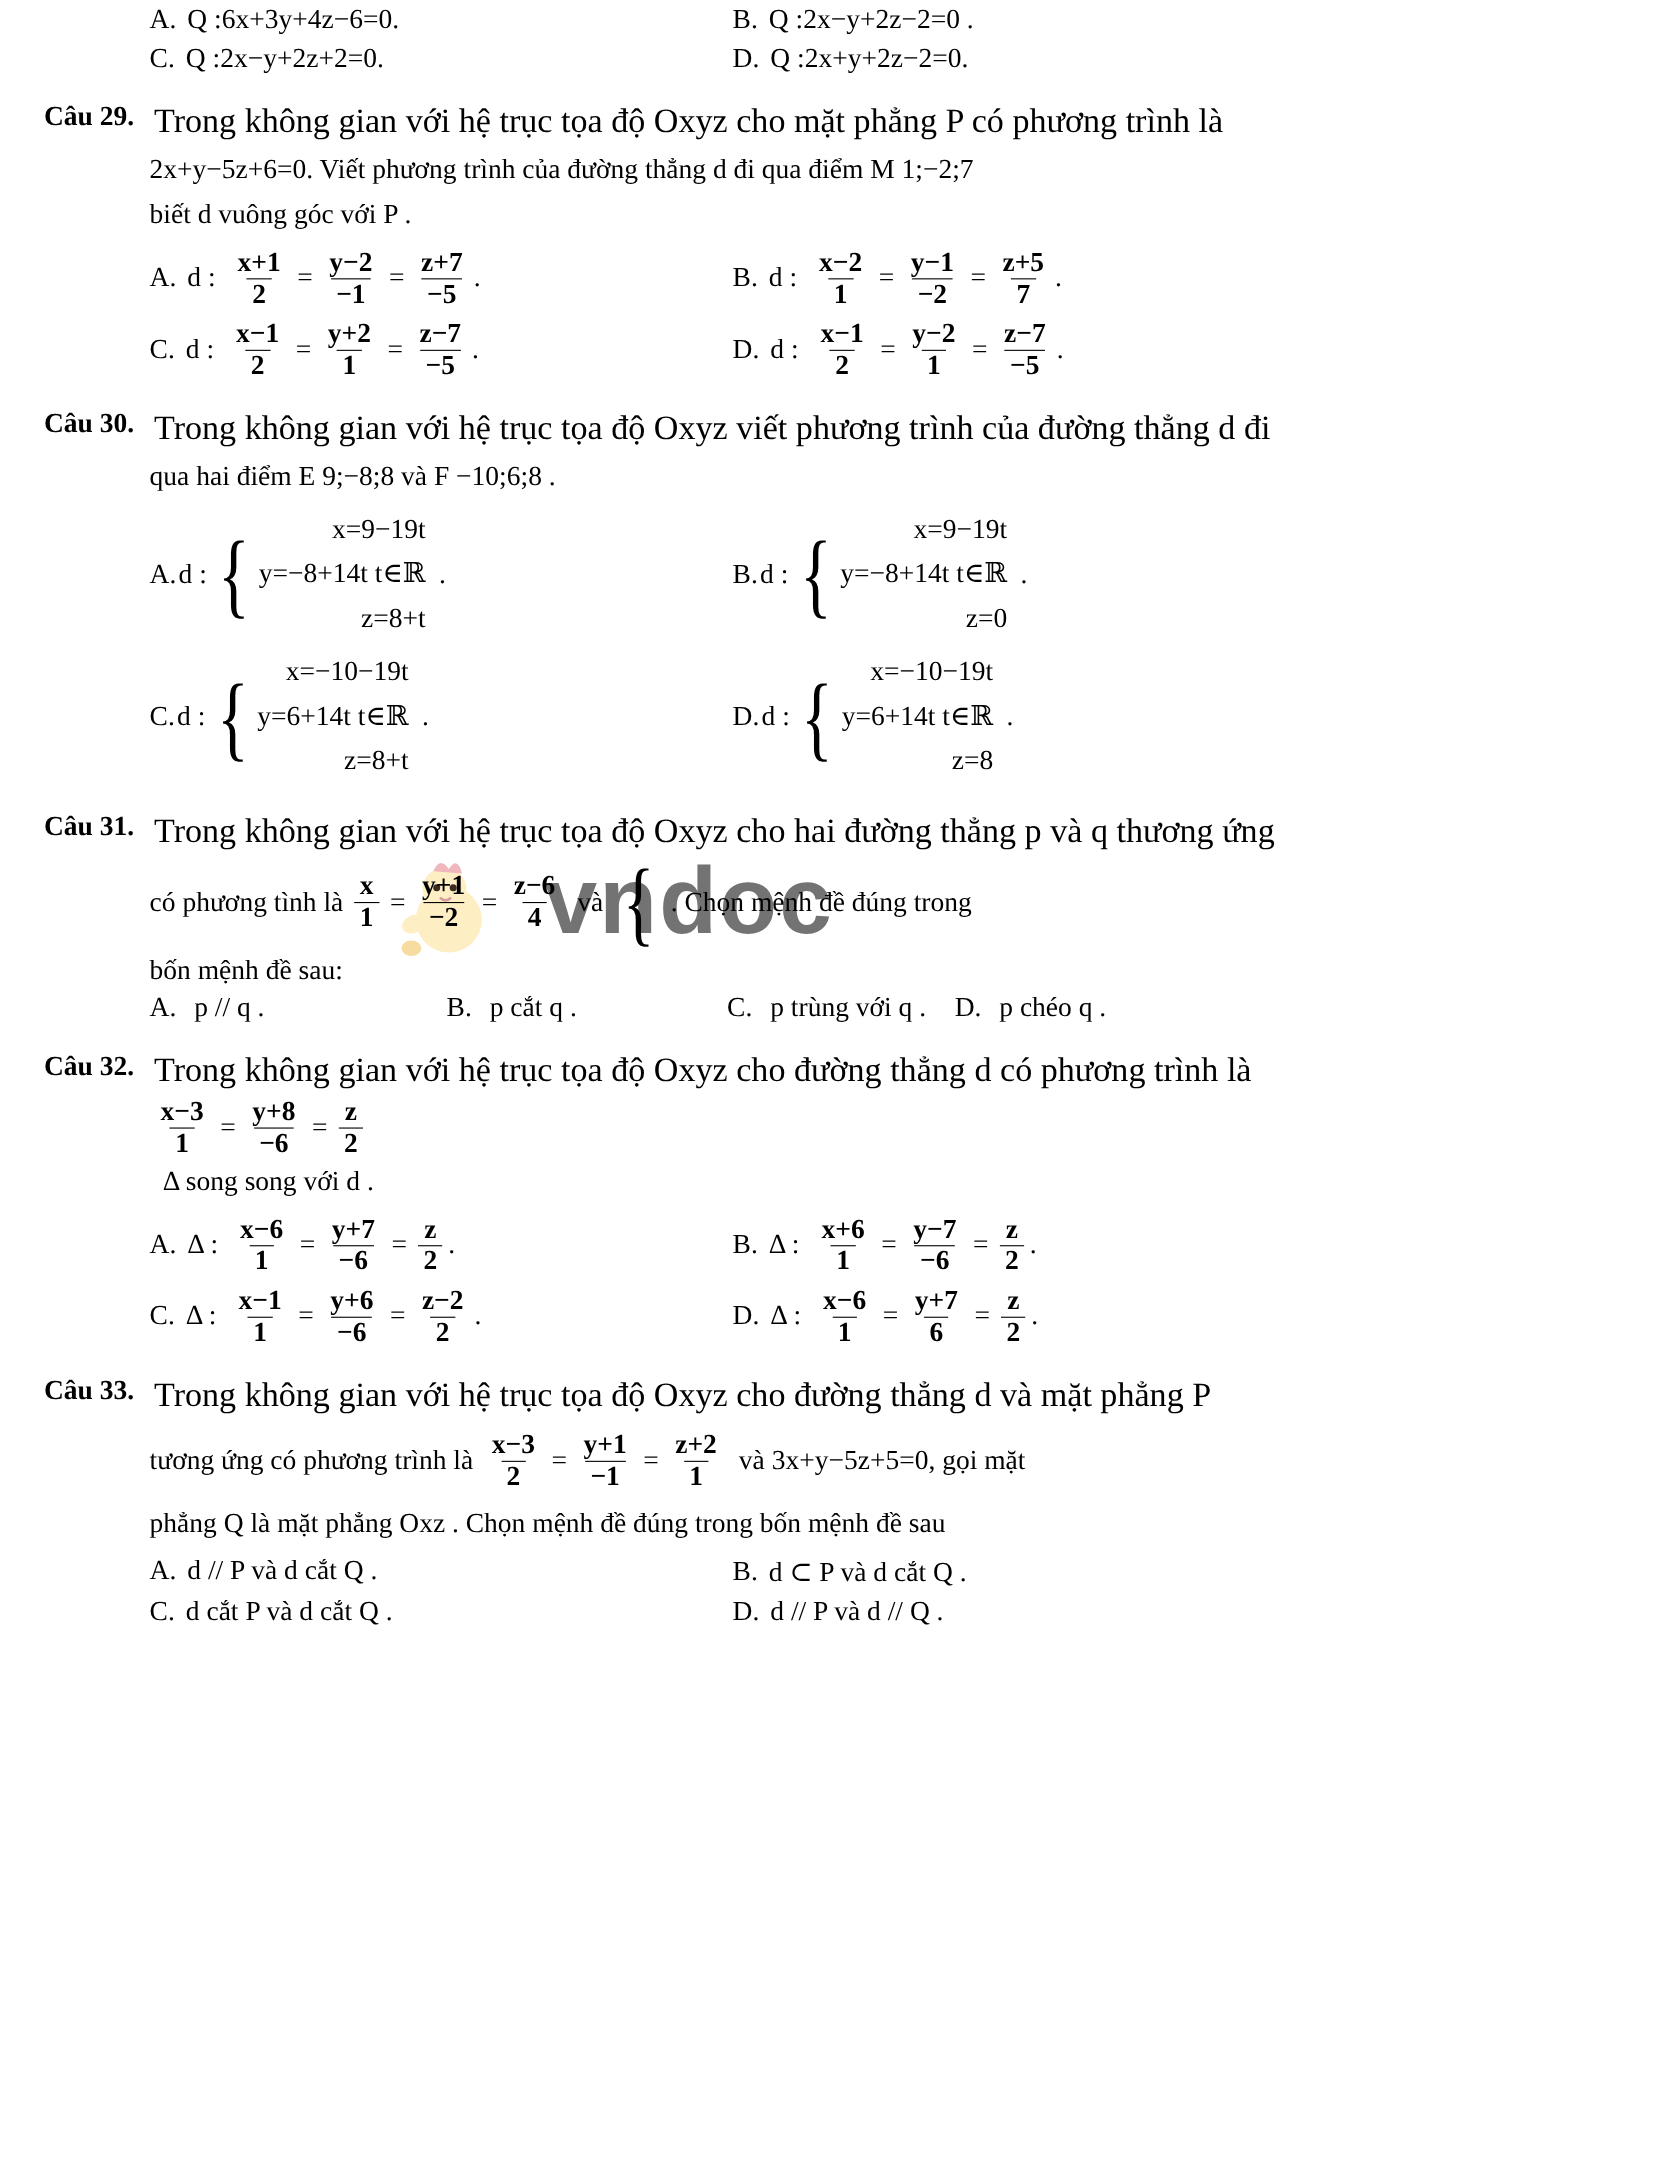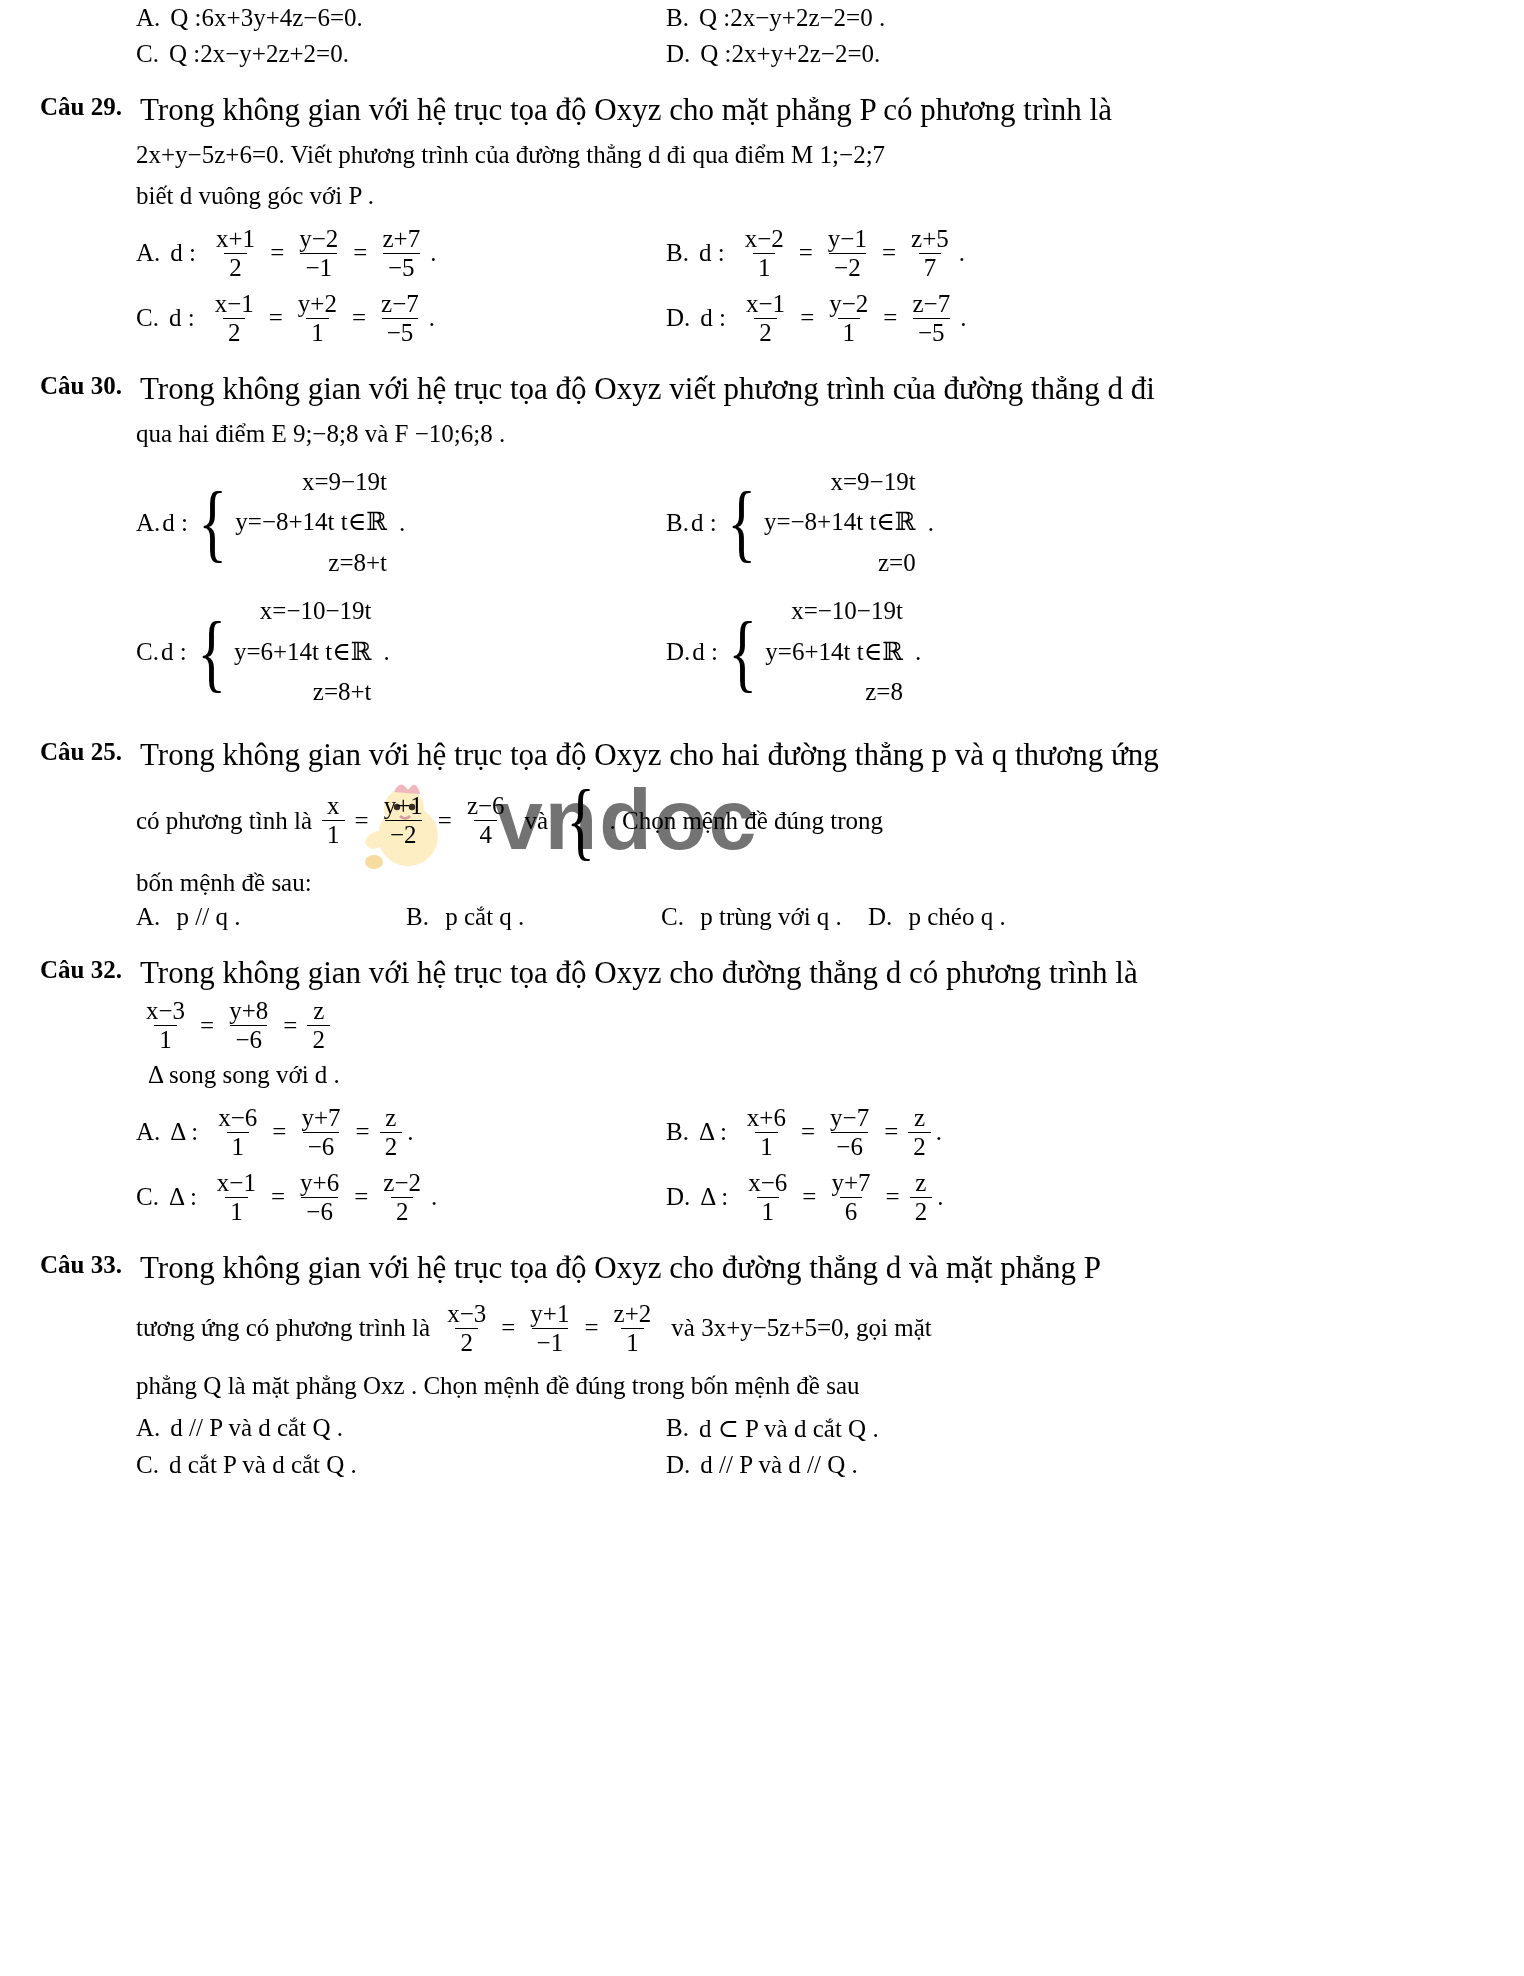--- a/index.html
+++ b/index.html
@@ -111,20 +111,21 @@
   
   .m { white-space: nowrap; }
   .frac {
     display: inline-flex;
     flex-direction: column;
     align-items: center;
     vertical-align: middle;
     margin: 0 5px;
     font-size: 25px;
     line-height: 1.12;
+    font-weight: bold;
   }
   .frac .num { padding: 0 5px; }
   .frac .den { padding: 0 5px; border-top: 1.6px solid #000; }
   .eqs { margin: 0 5px; }
 
   
   .sys {
     display: inline-flex;
     align-items: center;
     vertical-align: middle;
@@ -367,21 +368,21 @@
           <span class="r">z=8</span>
         </span>
       </span>
       <span class="sys-tail">.</span>
     </div>
   </div>
 
   <div class="spacer-md"></div>
 
   <div class="qrow">
-    <div class="qlabel">Câu 25.</div>
+    <div class="qlabel">Câu 31.</div>
     <div class="qbody">
       <div>Trong không gian với hệ trục tọa độ Oxyz cho hai đường thẳng  p  và  q  thương ứng</div>
     </div>
   </div>
 
   <div class="spacer-sm"></div>
 
   <div class="para" style="display:flex;align-items:center;flex-wrap:nowrap;">
     <span>có phương tình là</span>
     <span class="frac" style="margin-left:10px;">

